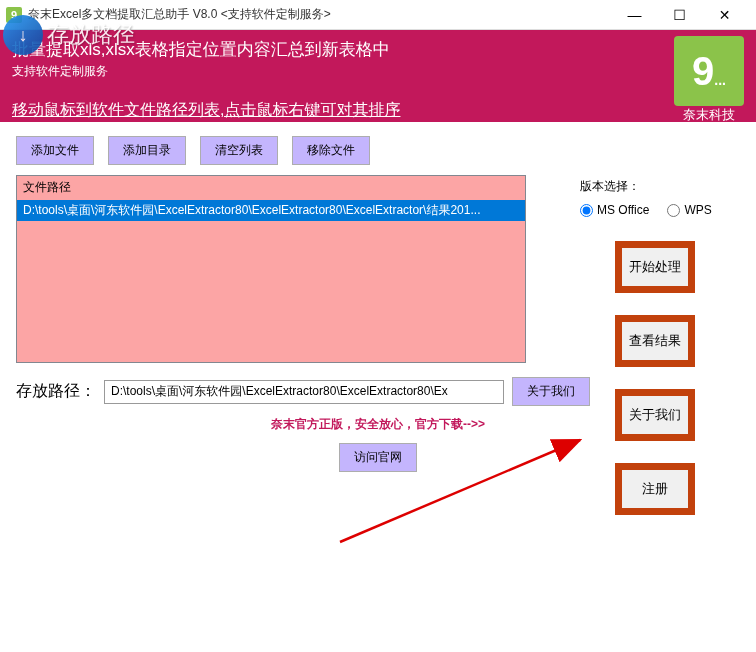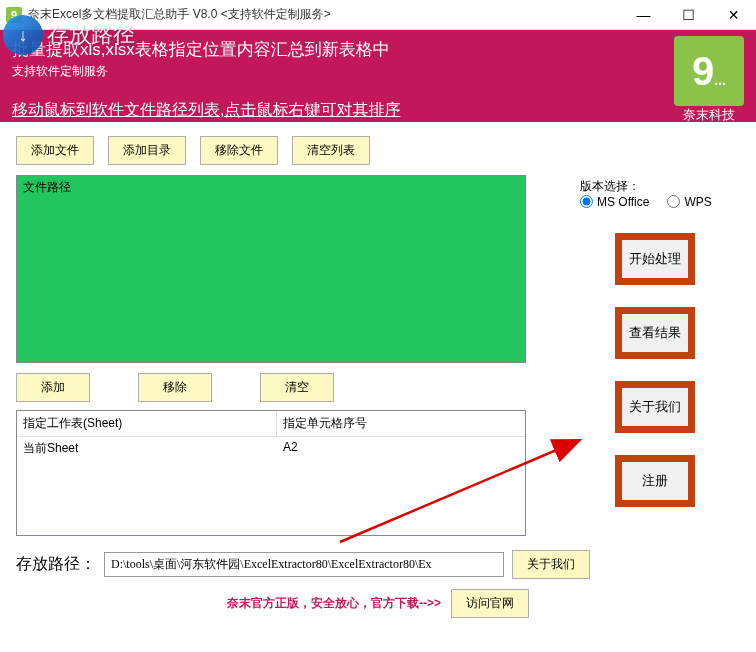--- a/index.html
+++ b/index.html
@@ -1,18 +1,18 @@
 <!DOCTYPE html>
 <html><head>
   <meta charset="utf-8">
   <style>
     * { box-sizing: border-box; margin: 0; padding: 0; }
     body { font-family: "Microsoft YaHei", Arial, sans-serif; font-size: 12px; background: #fff; width: 756px; height: 652px; overflow: hidden; position: relative; }
     
-    .titlebar { height: 30px; background: #fff; border-bottom: 1px solid #ddd; display: flex; align-items: center; padding: 0 0 0 6px; }
+    .titlebar { height: 30px; background: #fff; border-bottom: 1px solid #ddd; display: flex; align-items: center; padding: 0 9px 0 6px; }
     .titlebar-icon { width: 16px; height: 16px; background: #8BC34A; border-radius: 2px; margin-right: 6px; display: flex; align-items: center; justify-content: center; }
     .titlebar-icon::before { content: "9"; color: #fff; font-size: 11px; font-weight: bold; }
     .titlebar-text { font-size: 12px; color: #333; flex: 1; }
     .win-controls { display: flex; height: 100%; }
     .win-btn { width: 45px; height: 100%; display: flex; align-items: center; justify-content: center; font-size: 14px; cursor: pointer; }
     
     .banner { background: #C2185B; color: #fff; padding: 8px 12px; position: relative; height: 92px; }
     .banner-line1 { font-size: 17px; margin-bottom: 2px; }
     .banner-line2 { font-size: 12px; margin-bottom: 20px; font-family: Liberation Serif, serif; }
     .banner-line3 { font-size: 16px; text-decoration: underline; }
@@ -20,47 +20,47 @@
     .banner-logo-9 { font-size: 40px; color: #fff; font-weight: bold; line-height: 1; }
     .banner-logo-text { position: absolute; bottom: -18px; color: #fff; font-size: 13px; }
     
     .watermark { position: absolute; top: 15px; left: 3px; z-index: 10; display: flex; align-items: center; pointer-events: none; opacity: 0.9; }
     .watermark-icon { width: 40px; height: 40px; border-radius: 50%; background: linear-gradient(135deg, #2196F3, #0D47A1); display: flex; align-items: center; justify-content: center; color: #fff; font-size: 18px; font-weight: bold; }
     .watermark-text { color: #fff; font-size: 22px; margin-left: 4px; text-shadow: 1px 1px 2px rgba(0,0,0,0.3); }
     
     .content { padding: 14px 16px 8px 16px; position: relative; }
     
     .btn-row { display: flex; gap: 14px; margin-bottom: 10px; }
-    .btn { border: 1px solid #adadad; background: #fef9c3; padding: 5px 14px; font-size: 12px; cursor: pointer; font-family: inherit; }
+    .btn { border: 1px solid #adadad; background: #c4b5fd; padding: 5px 14px; font-size: 12px; cursor: pointer; font-family: inherit; }
     
-    .file-list-box { border: 1px solid #828790; height: 188px; background: #22c55e; }
+    .file-list-box { border: 1px solid #828790; height: 188px; background: #fca5a5; }
     .file-list-header { padding: 3px 6px; border-bottom: 1px solid transparent; font-size: 12px; }
     .file-list-item { background: #0078d7; color: #fff; padding: 2px 6px; font-size: 12px; white-space: nowrap; overflow: hidden; }
     
     .right-panel { position: absolute; right: 26px; top: 56px; width: 150px; }
-    .right-label { font-size: 12px; margin-bottom: 0; }
+    .right-label { font-size: 12px; margin-bottom: 8px; }
     .radio-row { display: flex; gap: 18px; align-items: center; margin-bottom: 24px; font-size: 12px; }
-    .radio-row label { display: flex; align-items: flex-start; gap: 4px; cursor: pointer; }
+    .radio-row label { display: flex; align-items: flex-end; gap: 4px; cursor: pointer; }
     .side-btn { display: block; width: 80px; margin: 0 auto 22px auto; padding: 10px 0; border: 7px solid #c2410c; background: #f0f0f0; font-size: 13px; cursor: pointer; text-align: center; font-family: inherit; }
     
     .sheet-section { margin-top: 10px; }
     .sheet-btn-row { display: flex; gap: 48px; margin-bottom: 8px; }
     .sheet-table { border: 1px solid #828790; height: 126px; background: #fff; }
     .sheet-header-row { display: flex; border-bottom: 1px solid #e0e0e0; }
     .sheet-header-cell { padding: 4px 6px; font-size: 12px; }
     .sheet-header-cell:first-child { width: 260px; border-right: 1px solid #e0e0e0; }
     .sheet-data-row { display: flex; }
     .sheet-data-cell { padding: 3px 6px; font-size: 12px; }
     .sheet-data-cell:first-child { width: 260px; }
     
     .save-row { margin-top: 14px; display: flex; align-items: center; gap: 8px; }
     .save-label { font-size: 16px; }
-    .save-input { flex: 0 0 400px; border: 1px solid #999; padding: 4px 6px; font-size: 12px; font-family: Liberation Serif, serif; }
+    .save-input { flex: 0 0 400px; border: 1px solid #999; padding: 4px 6px; font-size: 12px; font-family: Liberation Sans, sans-serif; }
     
-    .footer-row { margin-top: 10px; display: flex; align-items: center; justify-content: center; gap: 10px; }
+    .footer-row { margin-top: 10px; display: flex; align-items: center; justify-content: center; gap: 10px; flex-direction: column; }
     .footer-text { color: #C2185B; font-size: 12px; font-weight: bold; }
     
     .arrow-svg { position: absolute; top: 310px; left: 335px; pointer-events: none; z-index: 5; }
     
     .left-col { width: 510px; }
   </style>
 </head>
 <body>
 
 <div class="titlebar">
@@ -87,26 +87,27 @@
     <div class="banner-logo-text">奈末科技</div>
   </div>
 </div>
 
 <div class="content">
 
   <div class="left-col">
     <div class="btn-row">
       <button class="btn">添加文件</button>
       <button class="btn">添加目录</button>
+      <button class="btn">清空列表</button>
       <button class="btn">移除文件</button>
-      <button class="btn">清空列表</button>
     </div>
 
     <div class="file-list-box">
       <div class="file-list-header">文件路径</div>
+      <div class="file-list-item">D:\tools\桌面\河东软件园\ExcelExtractor80\ExcelExtractor80\ExcelExtractor\结果201...</div>
     </div>
   </div>
 
   <div class="right-panel">
     <div class="right-label">版本选择：</div>
     <div class="radio-row">
       <label>
           <input type="radio" name="ver" checked="" style=""> 
           <span>MS Office</span>
         </label>
@@ -114,37 +115,20 @@
           <input type="radio" name="ver" style=""> 
           <span>WPS</span>
         </label>
     </div>
     <button class="side-btn">开始处理</button>
     <button class="side-btn">查看结果</button>
     <button class="side-btn">关于我们</button>
     <button class="side-btn">注册</button>
   </div>
 
-  <div class="left-col sheet-section">
-    <div class="sheet-btn-row">
-      <button class="btn" style="padding:5px 24px">添加</button>
-      <button class="btn" style="padding:5px 24px">移除</button>
-      <button class="btn" style="padding:5px 24px">清空</button>
-    </div>
-    <div class="sheet-table">
-      <div class="sheet-header-row">
-        <div class="sheet-header-cell">指定工作表(Sheet)</div>
-        <div class="sheet-header-cell">指定单元格序号</div>
-      </div>
-      <div class="sheet-data-row">
-        <div class="sheet-data-cell">当前Sheet</div>
-        <div class="sheet-data-cell">A2</div>
-      </div>
-    </div>
-  </div>
 
   <div class="save-row">
     <span class="save-label">存放路径：</span>
     <input class="save-input" value="D:\tools\桌面\河东软件园\ExcelExtractor80\ExcelExtractor80\Ex" style="">
     <button class="btn">关于我们</button>
   </div>
 
   <div class="footer-row">
     <span class="footer-text">奈末官方正版，安全放心，官方下载--&gt;&gt;</span>
     <button class="btn">访问官网</button>

